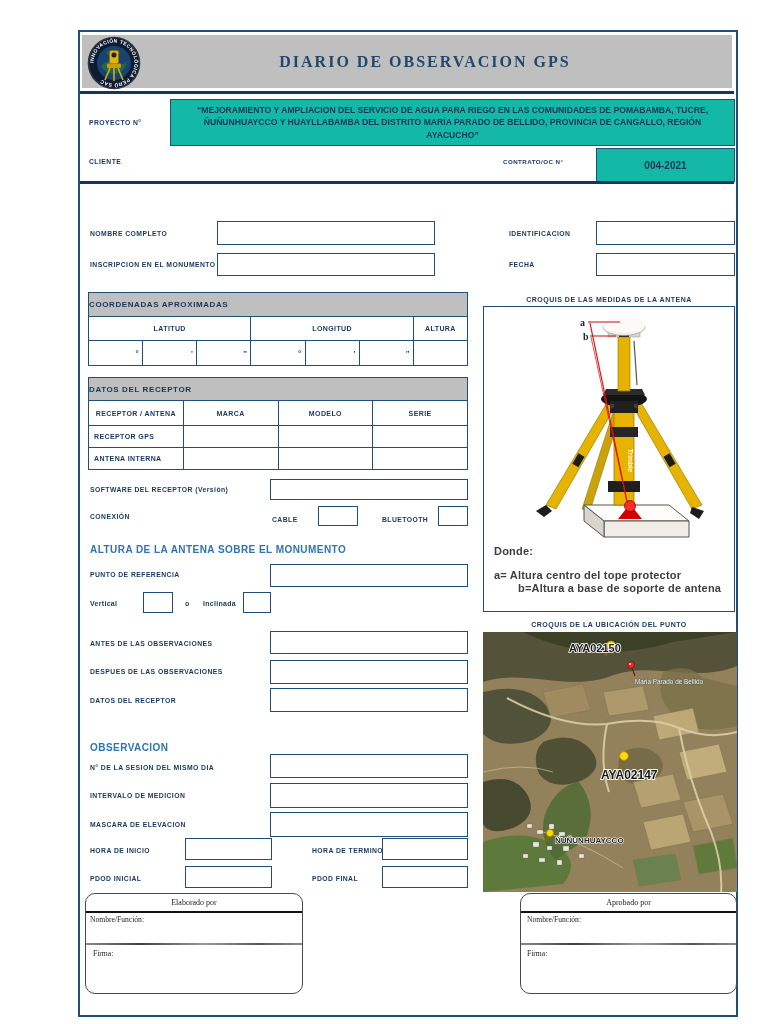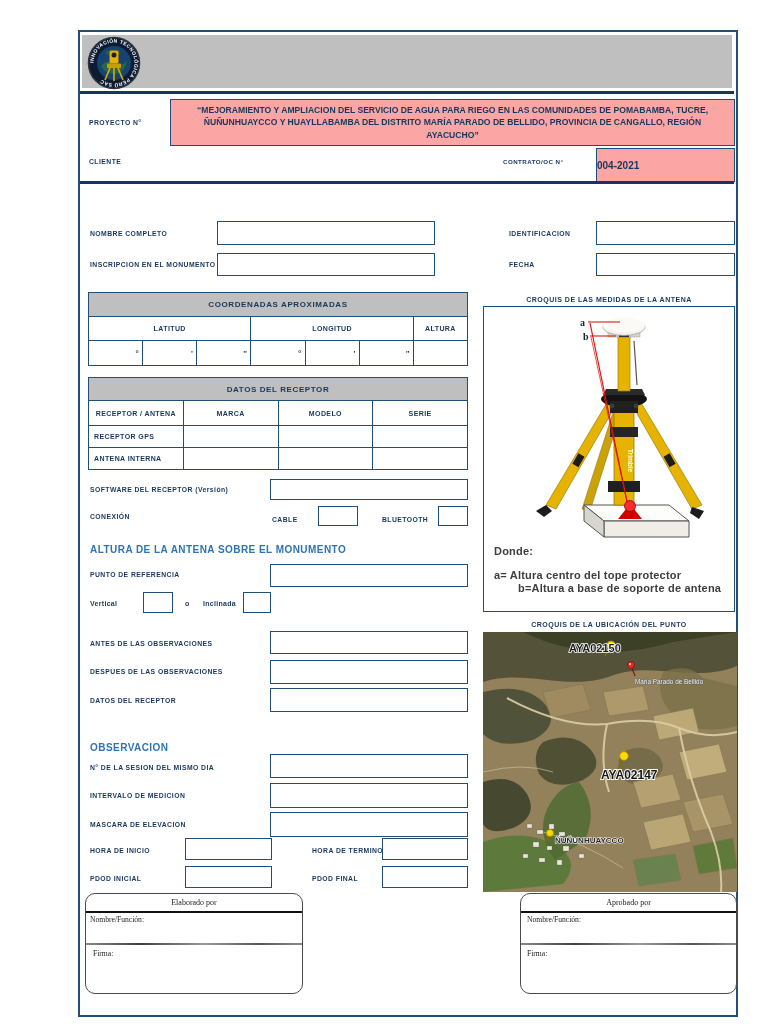--- a/index.html
+++ b/index.html
@@ -12,28 +12,28 @@
   .rule{position:absolute;background:#17365D;height:3px;}
   .lbl{position:absolute;font-weight:bold;font-size:6.8px;color:#17365D;letter-spacing:.45px;white-space:nowrap;}
   .lbl-lc{position:absolute;font-weight:bold;font-size:7px;color:#17365D;letter-spacing:.3px;white-space:nowrap;}
   .inp{position:absolute;border:1.4px solid #1F4E79;background:#fff;box-sizing:border-box;}
   .bluehead{position:absolute;font-weight:bold;font-size:10px;color:#2E74B5;letter-spacing:.45px;white-space:nowrap;}
   .secbar{position:absolute;background:#BFBFBF;border:1.4px solid #1F4E79;box-sizing:border-box;
           display:flex;align-items:center;justify-content:center;}
   .secbar.serif span{font-family:"Liberation Serif",serif;font-weight:bold;font-size:11px;
           color:#1F3864;letter-spacing:1.5px;}
   .valbox{position:absolute;border:1.5px solid #1F4E79;box-sizing:border-box;display:flex;
-          align-items:center;text-align:center;
-          font-weight:bold;color:#17365D;background:#fca5a5;}
+          align-items:center;justify-content:center;text-align:center;
+          font-weight:bold;color:#17365D;background:#14b8a6;}
   .hdr-title{position:absolute;font-family:"Liberation Serif",serif;font-weight:600;
           font-size:16px;letter-spacing:2px;color:#24476B;text-align:center;}
   table.formtab{position:absolute;border-collapse:collapse;table-layout:fixed;background:#fff;}
   table.formtab td,table.formtab th{border:1.4px solid #1F4E79;padding:0;box-sizing:border-box;
           font-size:7px;font-weight:bold;color:#17365D;letter-spacing:.4px;}
-  .tabbar{background:#BFBFBF;text-align:center;font-size:8px !important;letter-spacing:.6px !important;}
+  .tabbar{background:#BFBFBF;text-align:left;font-size:8px !important;letter-spacing:.6px !important;}
   .colhead{text-align:center;}
   .rowlab{text-align:left;padding-left:5px !important;}
   .unitcell{text-align:right;padding-right:3px !important;font-size:8px !important;}
   .paneltitle{position:absolute;font-weight:bold;font-size:7px;color:#17365D;letter-spacing:.5px;
           text-align:center;white-space:nowrap;}
   .panelbox{position:absolute;border:1.5px solid #1F4E79;background:#fff;box-sizing:border-box;}
   .donde{position:absolute;font-size:11px;font-weight:600;color:#3d3d3d;letter-spacing:.2px;white-space:nowrap;}
   .signbox{position:absolute;border:1.4px solid #4a4a4a;border-radius:10px;background:#fff;
           box-sizing:border-box;overflow:hidden;font-family:"Liberation Serif",serif;color:#222;}
   .signtitle{position:absolute;left:0;top:4px;width:100%;text-align:center;font-size:8px;}
@@ -60,20 +60,21 @@
       <path d="M18,16 q8,-4 16,0 q-3,5 -8,4 q-5,1 -8,-4Z" fill="#2d6e46" opacity=".6"></path>
       <rect x="22.5" y="14.5" width="9" height="13" rx="1.5" fill="#e3b20b" stroke="#8a6d00" stroke-width=".6"></rect>
       <circle cx="27" cy="19" r="3" fill="#222" stroke="#e3b20b" stroke-width=".8"></circle>
       <rect x="20" y="27.5" width="14" height="4.5" rx="1" fill="#c79c08"></rect>
       <path d="M23,32 L18,44 M27,32 L27,45 M31,32 L36,44" stroke="#d8ab09" stroke-width="1.6"></path>
       <text font-size="5" font-weight="bold" fill="#ffffff" letter-spacing=".4">
         <textPath href="#logo-ring">INNOVACIÓN TECNOLÓGICA PERÚ SAC</textPath>
       </text>
     </svg>
   </div>
+  <div class="hdr-title" style="left:190px;top:53px;width:470px;">DIARIO DE OBSERVACION GPS</div>
   <div class="rule" style="left:80px;top:91px;width:654px;"></div>
 
   <div class="lbl" style="left:89px;top:119px;">PROYECTO N°</div>
   <div class="valbox" style="left:170px;top:99px;width:565px;height:47px;font-size:8.6px;line-height:1.4;padding:1px 10px;">
     <span>“MEJORAMIENTO Y AMPLIACION DEL SERVICIO DE AGUA PARA RIEGO EN LAS COMUNIDADES DE POMABAMBA, TUCRE, ÑUÑUNHUAYCCO Y HUAYLLABAMBA DEL DISTRITO MARÍA PARADO DE BELLIDO, PROVINCIA DE CANGALLO, REGIÓN AYACUCHO”</span>
   </div>
   <div class="lbl" style="left:89px;top:158px;">CLIENTE</div>
   <div class="lbl" style="left:503px;top:158px;font-size:6.2px;">CONTRATO/OC N°</div>
   <div class="valbox" style="left:596px;top:148px;width:139px;height:34px;font-size:10px;">
     <span>004-2021</span>

